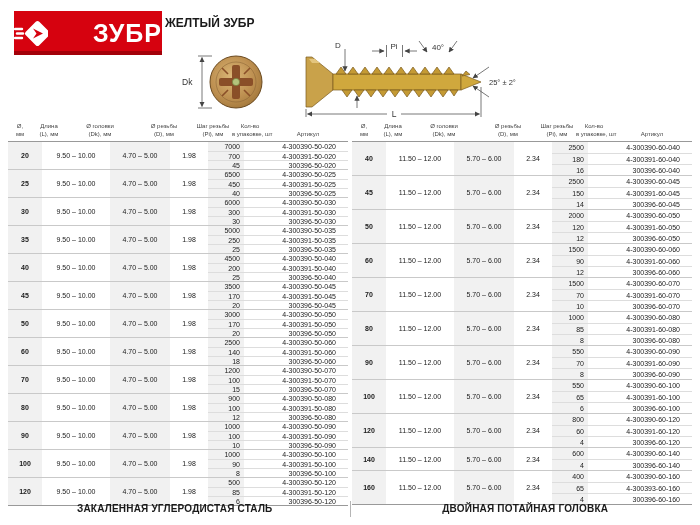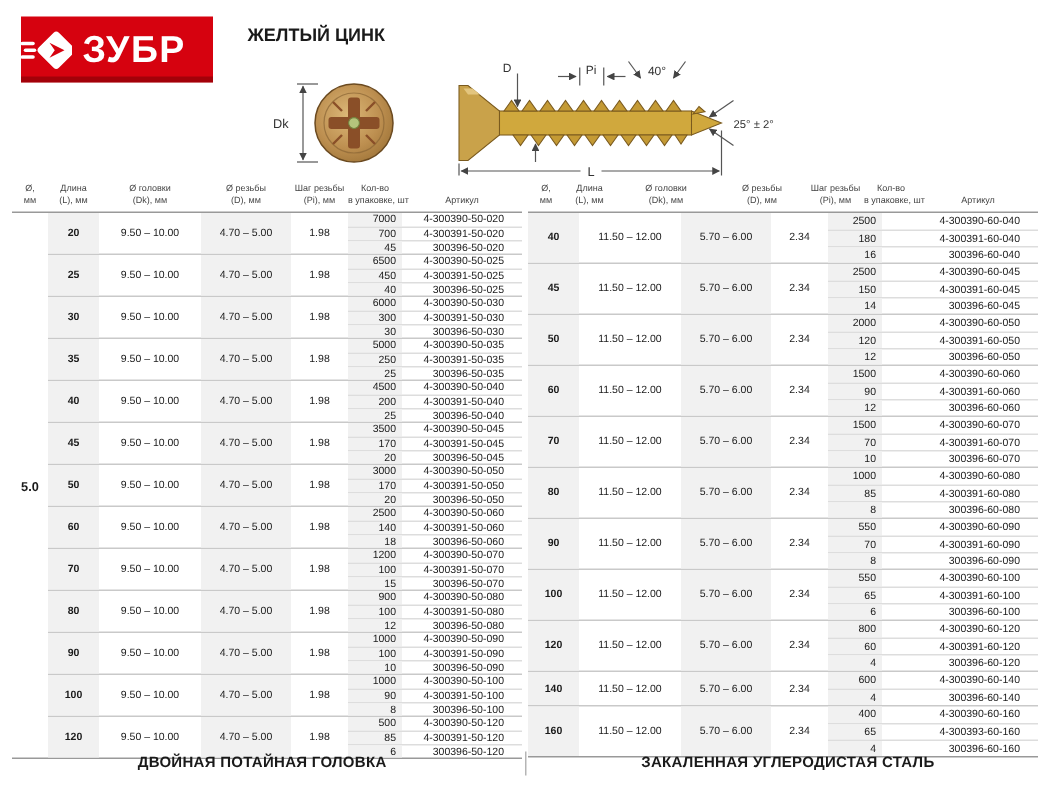--- a/index.html
+++ b/index.html
@@ -1,21 +1,21 @@
 <!DOCTYPE html>
 <html><head>
 <meta charset="utf-8">
 <style>
   * { box-sizing: border-box; margin: 0; padding: 0; }
   html,body { width:700px; height:525px; background:#fff; overflow:hidden;
     font-family:"Liberation Sans", sans-serif; color:#1a1a1a; position:relative; }
 
   
-  .logo { position:absolute; left:14px; top:11px; width:128px; height:44px;
-    background:#d6020f; display:flex; align-items:center; justify-content:flex-start;
+  .logo { position:absolute; left:14px; top:11px; width:148px; height:44px;
+    background:#d6020f; display:flex; align-items:center; justify-content:space-between;
     gap:7px; box-shadow: inset 0 -4px 0 rgba(70,0,0,.35); }
   .logo-text { color:#fff; font-weight:bold; font-size:25px; letter-spacing:1px; line-height:1; }
 
   
   .title { position:absolute; left:165px; top:15px; font-weight:bold; font-size:12px; line-height:1.35; }
 
   
   .diagram { position:absolute; left:176px; top:38px; }
 
   
@@ -58,21 +58,21 @@
       <line x1="3" y1="13.5" x2="9" y2="13.5"></line>
       <line x1="1" y1="18" x2="8" y2="18"></line>
     </g>
     <rect x="14" y="4" width="19" height="19" rx="2.5" fill="#fff" transform="rotate(45 23.5 13.5)"></rect>
     <path d="M19 8.5 L29 13.5 L19 18.5 L22.5 13.5 Z" fill="#d6020f"></path>
   </svg>
   <span class="logo-text">ЗУБР</span>
 </div>
 
 <div class="title">
-  <div>ЖЕЛТЫЙ ЦИНК</div>
+  <div>ЖЕЛТЫЙ ЗУБР</div>
 </div>
 
 <div class="diagram">
 <svg width="352" height="82" viewBox="0 0 352 82">
   <defs>
     <marker id="ar" viewBox="0 0 10 10" refX="9" refY="5" markerWidth="6.5" markerHeight="6.5" orient="auto-start-reverse">
       <path d="M0,0 L10,5 L0,10 z" fill="#444"></path>
     </marker>
     <radialGradient id="headg" cx="42%" cy="40%" r="70%">
       <stop offset="0%" stop-color="#dcb878"></stop>
@@ -193,21 +193,20 @@
       </div>
     <div class="w-qty">
         <div>Кол-во</div>
         <div>в упаковке, шт</div>
       </div>
     <div class="w-art">
         <div>Артикул</div>
       </div>
   </div>
   <div class="tbody">
-    <div class="dia-cell">5.0</div>
     <div class="groups">
         <div class="group">
           <div class="cell c-len shade">20</div>
           <div class="cell c-head">9.50 – 10.00</div>
           <div class="cell c-thr shade">4.70 – 5.00</div>
           <div class="cell c-pit">1.98</div>
           <div class="subs">
             <div class="sub">
               <div class="cell c-qty shade">7000</div>
               <div class="cell c-art">4-300390-50-020</div>
@@ -712,15 +711,15 @@
               <div class="cell c-qty shade">4</div>
               <div class="cell c-art">300396-60-160</div>
             </div>
           </div>
         </div>
       </div>
   </div>
 </div>
 
 <div class="footer">
+  <div class="foot-sec">ЗАКАЛЕННАЯ УГЛЕРОДИСТАЯ СТАЛЬ</div>
   <div class="foot-sec">ДВОЙНАЯ ПОТАЙНАЯ ГОЛОВКА</div>
-  <div class="foot-sec">ЗАКАЛЕННАЯ УГЛЕРОДИСТАЯ СТАЛЬ</div>
 </div>
 
 </body></html>

